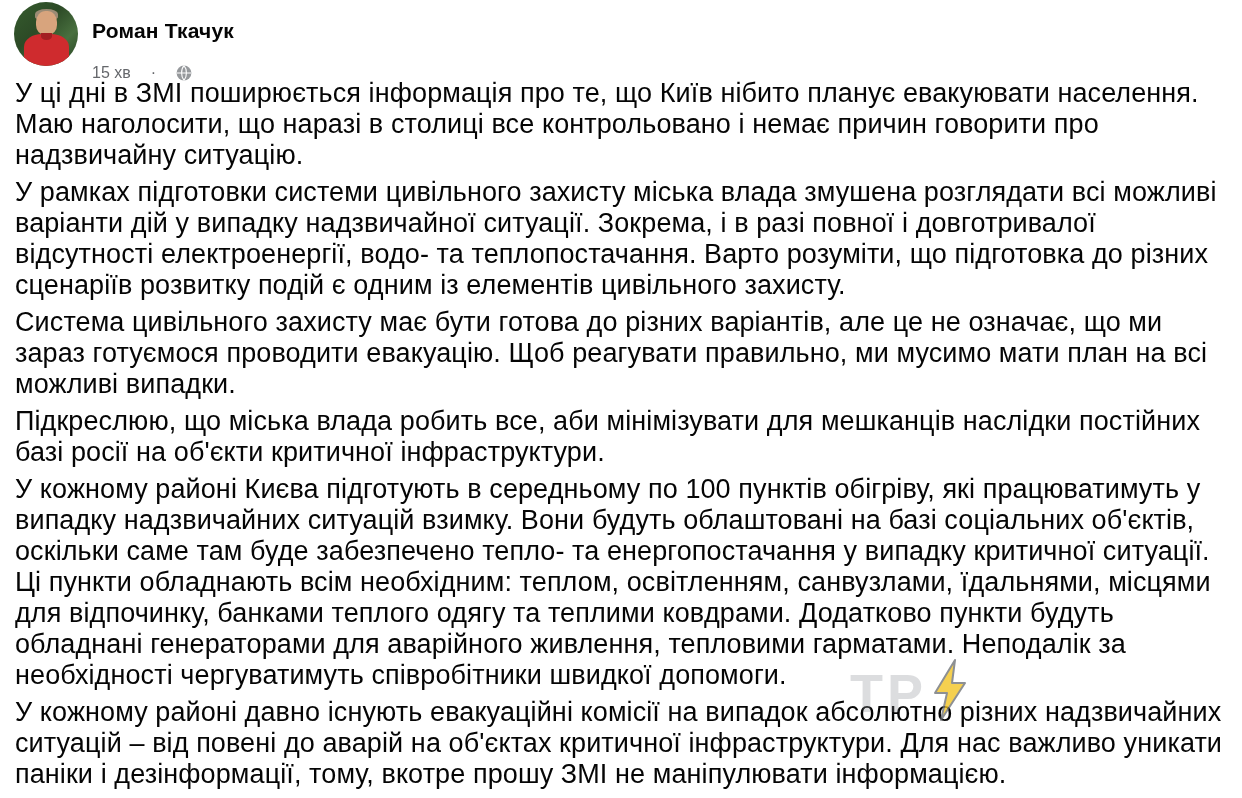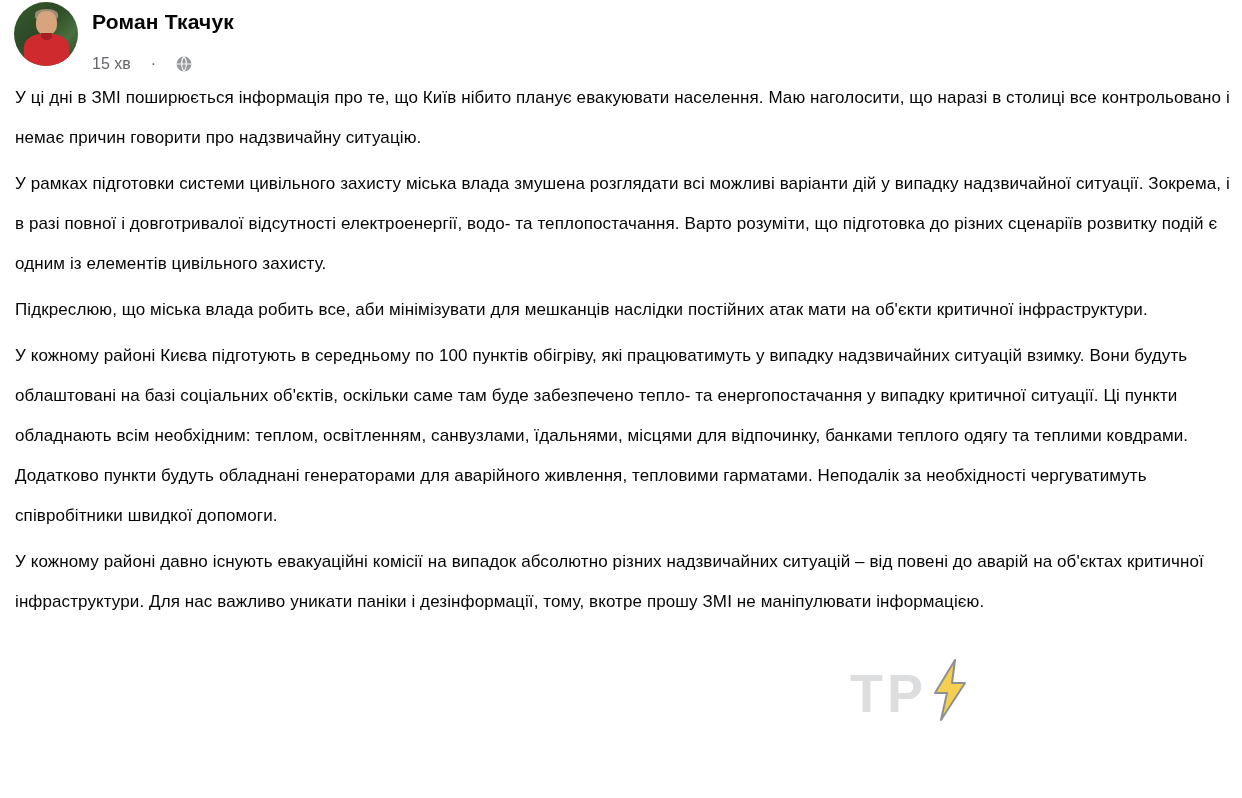--- a/index.html
+++ b/index.html
@@ -30,38 +30,38 @@
     background: #9b8b74; border-radius: 50% 50% 20% 20%;
   }
   .avatar .shirt {
     position: absolute; left: 10px; top: 32px; width: 45px; height: 32px;
     background: #cf2b2e; border-radius: 40% 40% 8px 8px;
   }
   .avatar .collar {
     position: absolute; left: 27px; top: 31px; width: 11px; height: 7px;
     background: #a31f22; border-radius: 0 0 50% 50%;
   }
-  .header-text { padding-top: 9px; text-align: right; }
+  .header-text { padding-top: 18px; text-align: right; }
   .author-name {
     display: block; color: #050505; font-size: 21px; font-weight: 700;
     line-height: 26px; letter-spacing: 0.2px; text-decoration: none; cursor: pointer;
   }
   .meta { display: flex; align-items: center; gap: 20px; margin-top: 20px;
     color: #65676b; font-size: 16px; }
   .meta .time { cursor: pointer; }
   .meta .dot { color: #65676b; }
   .globe { display: inline-flex; width: 16px; height: 16px; opacity: 0.9; }
 
   
   .post-body {
     position: absolute; top: 78px; left: 15px; width: 1216px;
     color: #050505;
   }
   .post-body p {
-    font-size: 17px; line-height: 40px; margin-bottom: 6px;
+    font-size: 27px; line-height: 31px; margin-bottom: 6px;
     letter-spacing: 0.1px;
   }
 
   
   .watermark {
     position: absolute; left: 850px; top: 662px;
     display: flex; align-items: center;
     font-size: 54px; font-weight: 800; letter-spacing: 4px;
     color: rgba(130, 134, 140, 0.28);
     pointer-events: none; user-select: none;
@@ -92,21 +92,22 @@
             <path d="M1 8 H15 M8 0.6 C4.8 4 4.8 12 8 15.4 M8 0.6 C11.2 4 11.2 12 8 15.4" stroke="#ffffff" stroke-width="1.1" fill="none"></path>
           </svg>
         </span>
       </div>
     </div>
   </header>
 
   <div class="post-body">
     <p>У ці дні в ЗМІ поширюється інформація про те, що Київ нібито планує евакуювати населення. Маю наголосити, що наразі в столиці все контрольовано і немає причин говорити про надзвичайну ситуацію.</p>
     <p>У рамках підготовки системи цивільного захисту міська влада змушена розглядати всі можливі варіанти дій у випадку надзвичайної ситуації. Зокрема, і в разі повної і довготривалої відсутності електроенергії, водо- та теплопостачання. Варто розуміти, що підготовка до різних сценаріїв розвитку подій є одним із елементів цивільного захисту.</p>
-    <p>Підкреслюю, що міська влада робить все, аби мінімізувати для мешканців наслідки постійних атак мати на об'єкти критичної інфраструктури.</p>
+    <p>Система цивільного захисту має бути готова до різних варіантів, але це не означає, що ми зараз готуємося проводити евакуацію. Щоб реагувати правильно, ми мусимо мати план на всі можливі випадки.</p>
+    <p>Підкреслюю, що міська влада робить все, аби мінімізувати для мешканців наслідки постійних базі росії на об'єкти критичної інфраструктури.</p>
     <p>У кожному районі Києва підготують в середньому по 100 пунктів обігріву, які працюватимуть у випадку надзвичайних ситуацій взимку. Вони будуть облаштовані на базі соціальних об'єктів, оскільки саме там буде забезпечено тепло- та енергопостачання у випадку критичної ситуації. Ці пункти обладнають всім необхідним: теплом, освітленням, санвузлами, їдальнями, місцями для відпочинку, банками теплого одягу та теплими ковдрами. Додатково пункти будуть обладнані генераторами для аварійного живлення, тепловими гарматами. Неподалік за необхідності чергуватимуть співробітники швидкої допомоги.</p>
     <p>У кожному районі давно існують евакуаційні комісії на випадок абсолютно різних надзвичайних ситуацій – від повені до аварій на об'єктах критичної інфраструктури. Для нас важливо уникати паніки і дезінформації, тому, вкотре прошу ЗМІ не маніпулювати інформацією.</p>
   </div>
 
   <div class="watermark">
     <span>ТР</span>
     <svg class="bolt" viewBox="0 0 42 62">
       <polygon points="26,1 6,34 18,34 12,61 36,24 23,24" fill="#f2c21b" stroke="#6b6e73" stroke-width="2" stroke-linejoin="round" opacity="0.9"></polygon>
     </svg>
   </div>

